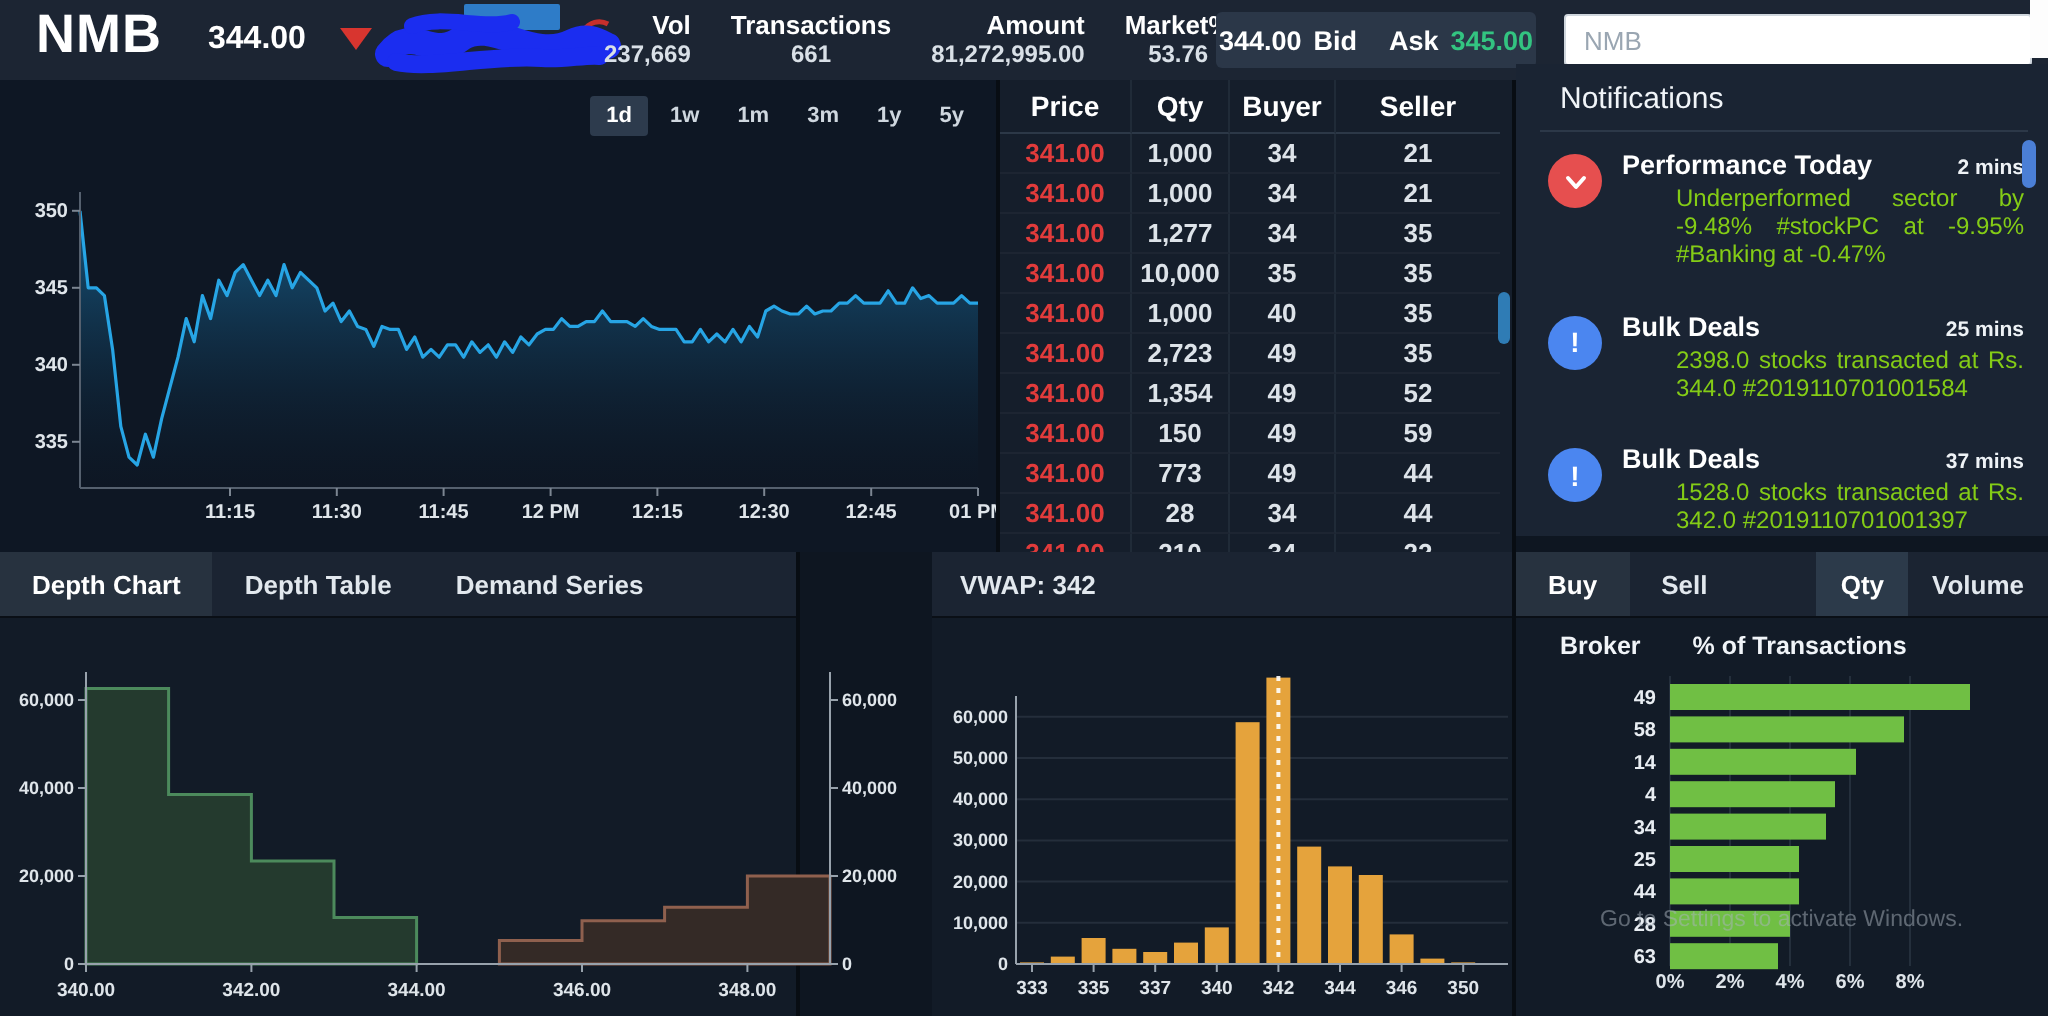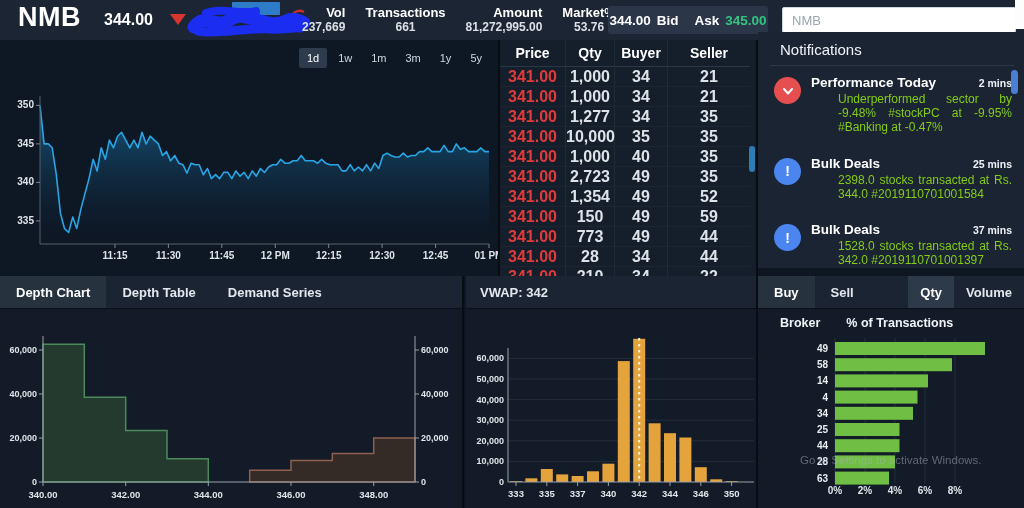--- a/index.html
+++ b/index.html
@@ -20,47 +20,47 @@
   .bid-val,.bid-lab,.ask-lab{color:#fff;}
   .ask-lab{margin-left:10px;}
   .ask-val{color:#33c481;}
   .search{position:absolute;left:782px;top:7px;width:214px;height:24px;background:#fff;border:1px solid #cfd6dd;
           border-radius:2px;padding:0 9px;font-size:13px;color:#333;font-family:"Liberation Sans",sans-serif;}
   .search::placeholder{color:#9aa6b2;}
   .corner-artifact{position:absolute;right:0;top:0;width:9px;height:29px;background:#fdfdfd;}
   
   .chart-panel{position:absolute;left:0;top:40px;width:500px;height:236px;background:#0e1724;border-right:2px solid #080d13;box-sizing:border-box;}
   .range-row{position:absolute;right:8px;top:8px;display:flex;gap:3px;z-index:2;}
-  .range{font-size:11px;font-weight:400;padding:4px 8px;color:#cfd7df;background:transparent;border:0;border-radius:2px;
+  .range{font-size:11px;font-weight:700;padding:4px 8px;color:#cfd7df;background:transparent;border:0;border-radius:2px;
          font-family:"Liberation Sans",sans-serif;cursor:pointer;}
   .range.active{background:#2d3b4d;color:#fff;}
   .trades-panel{position:absolute;left:500px;top:40px;width:258px;height:236px;background:#151e2b;border-right:2px solid #080d13;box-sizing:border-box;}
   .t-grid{display:grid;grid-template-columns:66px 49px 53px 82px;}
   .t-row{display:contents;}
-  .t-cell{height:19px;line-height:19px;text-align:center;font-size:16px;font-weight:700;color:#dde3e9;
+  .t-cell{height:19px;line-height:19px;text-align:center;font-size:13px;font-weight:700;color:#dde3e9;
           border-right:1px solid #202b38;border-bottom:1px solid rgba(255,255,255,.035);}
   .t-cell:nth-child(4n){border-right:0;}
   .t-h .t-cell{height:26px;line-height:26px;font-size:14px;color:#fff;border-bottom:1px solid #2c3847;}
   .price-red{color:#e13b3b;}
   .t-thumb{position:absolute;right:1px;top:106px;width:6px;height:26px;background:#2f7cb5;border-radius:3px;}
   .notif-panel{position:absolute;left:758px;top:32px;width:266px;height:236px;background:#1a2433;}
   .notif-title{padding:9px 0 0 22px;font-size:15px;font-weight:500;color:#f0f4f8;}
   .notif-divider{margin:7px 10px 0 12px;border-top:1px solid #2c3848;}
   .notif-items{position:absolute;left:0;right:0;top:34px;bottom:0;overflow:hidden;}
   .notif{display:flex;padding:9px 12px 0 16px;}
   .n-icon{width:27px;height:27px;border-radius:50%;flex:none;display:flex;align-items:center;justify-content:center;
           margin-right:10px;margin-top:2px;color:#fff;font-weight:700;font-size:14px;}
   .n-content{flex:1;}
   .n-row{display:flex;justify-content:space-between;align-items:baseline;}
   .n-title{font-size:13.5px;font-weight:700;color:#fff;}
   .n-time{font-size:10.5px;font-weight:700;color:#eef2f6;}
   .n-body{font-size:12px;line-height:14.2px;color:#84cc16;text-align:justify;margin-top:2px;margin-left:27px;}
   .n-thumb{position:absolute;right:6px;top:38px;width:7px;height:24px;background:#4b7fd6;border-radius:4px;}
   
-  .depth-panel{position:absolute;left:0;top:276px;width:464px;height:232px;background:#121b27;border-right:2px solid #080d13;box-sizing:border-box;}
+  .depth-panel{position:absolute;left:0;top:276px;width:400px;height:232px;background:#121b27;border-right:2px solid #080d13;box-sizing:border-box;}
   .vwap-panel{position:absolute;left:466px;top:276px;width:292px;height:232px;background:#121b27;border-right:2px solid #080d13;box-sizing:border-box;}
   .broker-panel{position:absolute;left:758px;top:276px;width:266px;height:232px;background:#121b27;}
   .tabbar{height:32px;background:#1b2432;display:flex;align-items:stretch;border-bottom:1px solid #0a0f16;}
   .tab{padding:0 16px;display:flex;align-items:center;font-size:13px;font-weight:700;color:#e2e8ee;cursor:pointer;}
   .tab.active{background:#27323f;color:#fff;}
   .mode-group{margin-left:auto;display:flex;}
   .mode{padding:0 12px;display:flex;align-items:center;font-size:13px;font-weight:700;color:#e2e8ee;cursor:pointer;}
   .mode.active{background:#2c3a4a;color:#fff;}
   .vwap-head{padding-left:14px;display:flex;align-items:center;font-size:13px;font-weight:700;color:#e2e8ee;}
   .broker-cols{height:28px;display:flex;align-items:center;padding-left:22px;gap:26px;font-size:12.5px;font-weight:700;color:#f0f4f8;}

